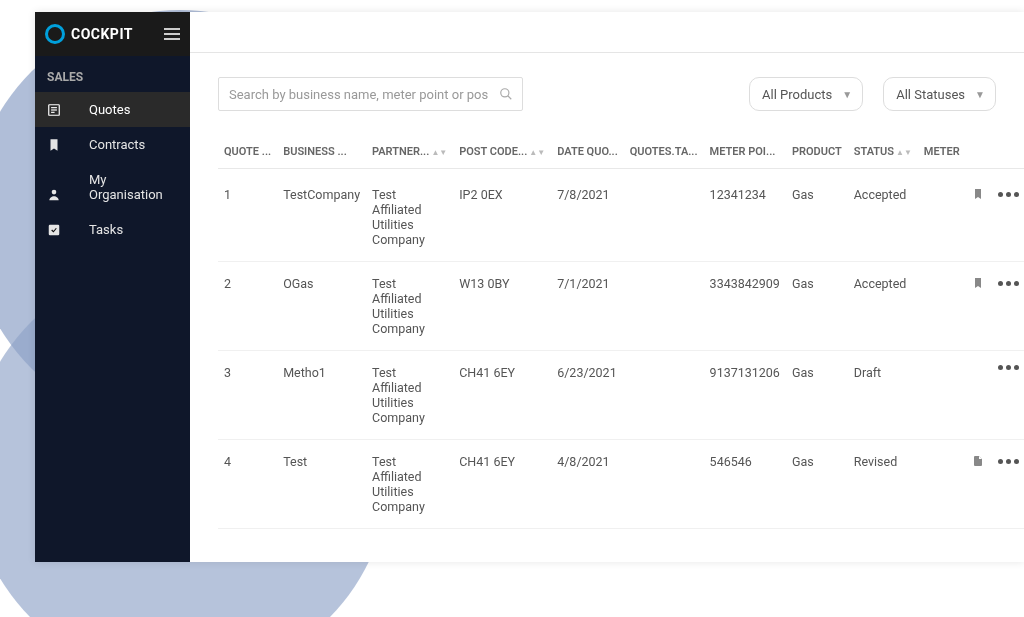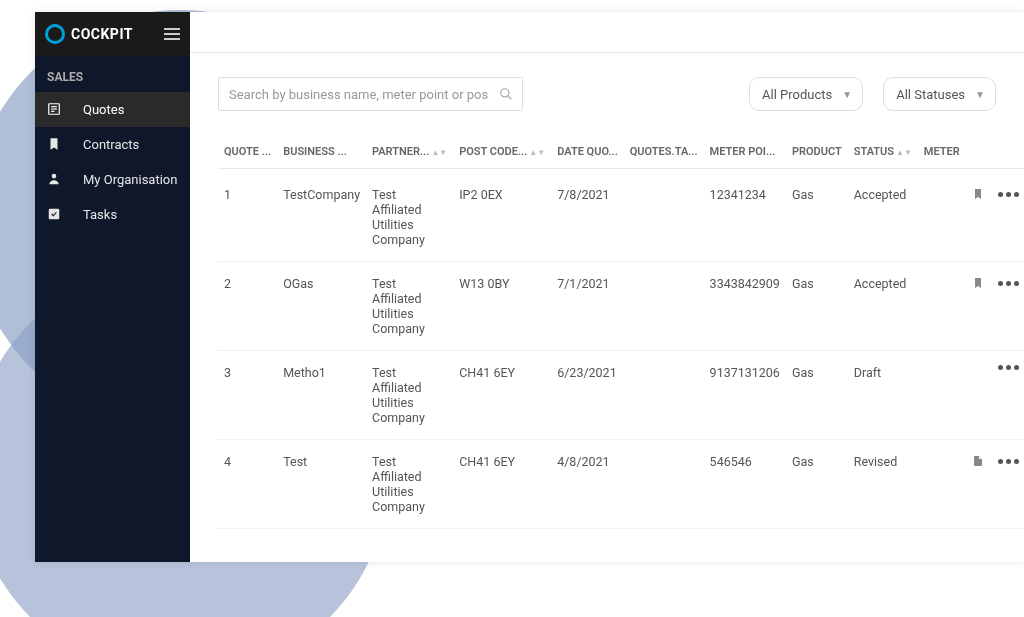--- a/index.html
+++ b/index.html
@@ -8,21 +8,21 @@
 .bg-circle-bottom{position:absolute;width:420px;height:420px;border-radius:50%;background:#8fa3c8;opacity:.65;top:260px;left:-30px;z-index:0}
 .app{position:relative;display:flex;z-index:1;margin-left:35px;margin-top:12px;width:989px;height:550px;box-shadow:0 0 8px rgba(0,0,0,.1)}
 .sidebar{width:155px;background:#0f172a;color:#fff;display:flex;flex-direction:column;flex-shrink:0}
 .logo-row{display:flex;align-items:center;justify-content:space-between;padding:12px 10px;background:#1a1a1a}
 .logo{display:flex;align-items:center;gap:6px}
 .logo-circle{width:20px;height:20px;border:3px solid #00a0dc;border-radius:50%}
 .logo-text{font-weight:700;font-size:14px;letter-spacing:.5px;color:#fff}
 .burger{display:flex;flex-direction:column;gap:3px;cursor:pointer}
 .burger span{width:16px;height:2px;background:#ccc}
 .section-label{font-size:12px;font-weight:700;color:#aaa;padding:14px 12px 8px}
-.nav-item{display:flex;align-items:flex-start;gap:22px;padding:10px 12px;font-size:13px;color:#e5e5e5;cursor:pointer}
+.nav-item{display:flex;align-items:flex-end;gap:28px;padding:10px 12px;font-size:13px;color:#e5e5e5;cursor:pointer}
 .nav-item.active{background:#2a2a2a;color:#fff}
 .nav-icon{width:14px;height:14px;display:flex;align-items:center;justify-content:center}
 .main{flex:1;background:#fff;display:flex;flex-direction:column;min-width:0}
 .topbar{height:40px;border-bottom:1px solid transparent}
 .divider{height:1px;background:#e5e5e5;margin-bottom:24px}
 .filters{display:flex;align-items:center;gap:20px;padding:0 28px 24px}
 .search-box{position:relative;width:305px}
 .search-box input{width:100%;height:34px;border:1px solid #ddd;border-radius:2px;padding:0 34px 0 10px;font-size:13px;color:#777}
 .search-box input::placeholder{color:#999}
 .search-icon{position:absolute;right:10px;top:50%;transform:translateY(-50%);color:#aaa}

